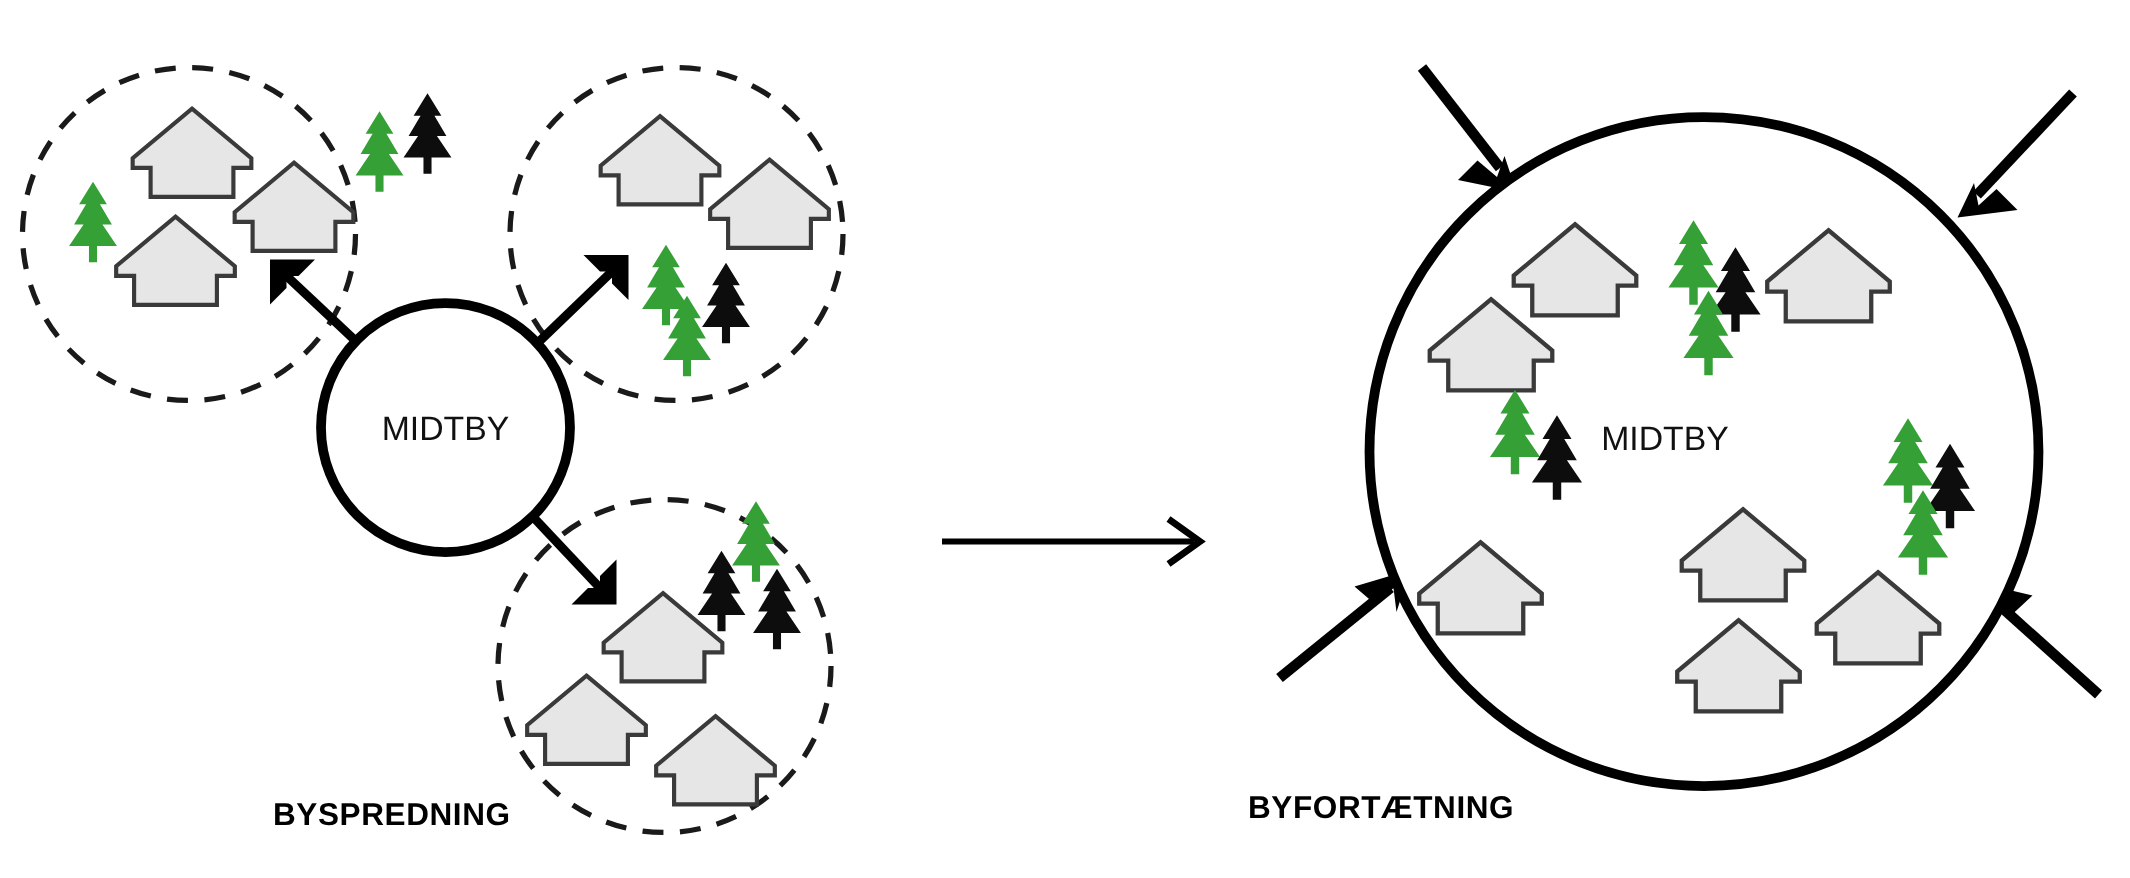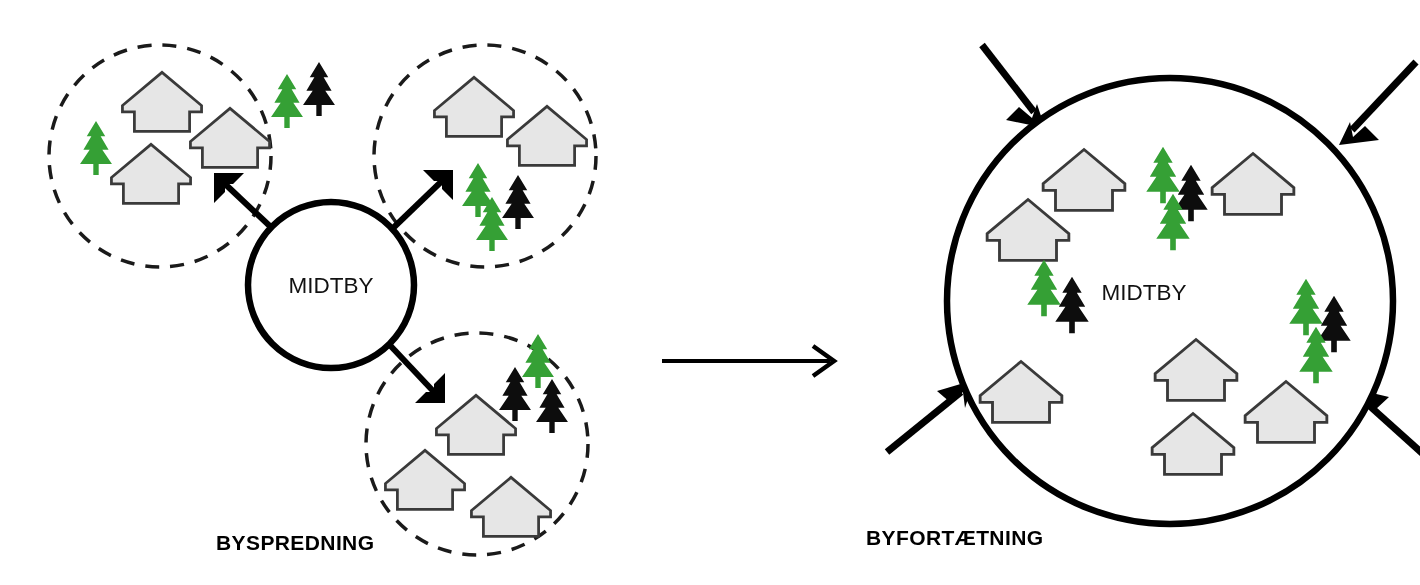--- a/index.html
+++ b/index.html
@@ -11,21 +11,20 @@
     width: 1420px;
     height: 585px;
     font-family: "Liberation Sans", sans-serif;
     overflow: hidden;
   }
   #diagram-root {
     position: relative;
     width: 1298px;
     height: 585px;
     background: #ffffff;
-    margin-left: 34px;
   }
   svg.stage {
     position: absolute;
     top: 0;
     left: 0;
     width: 1420px;
     height: 585px;
     display: block;
   }
   .label-text {

